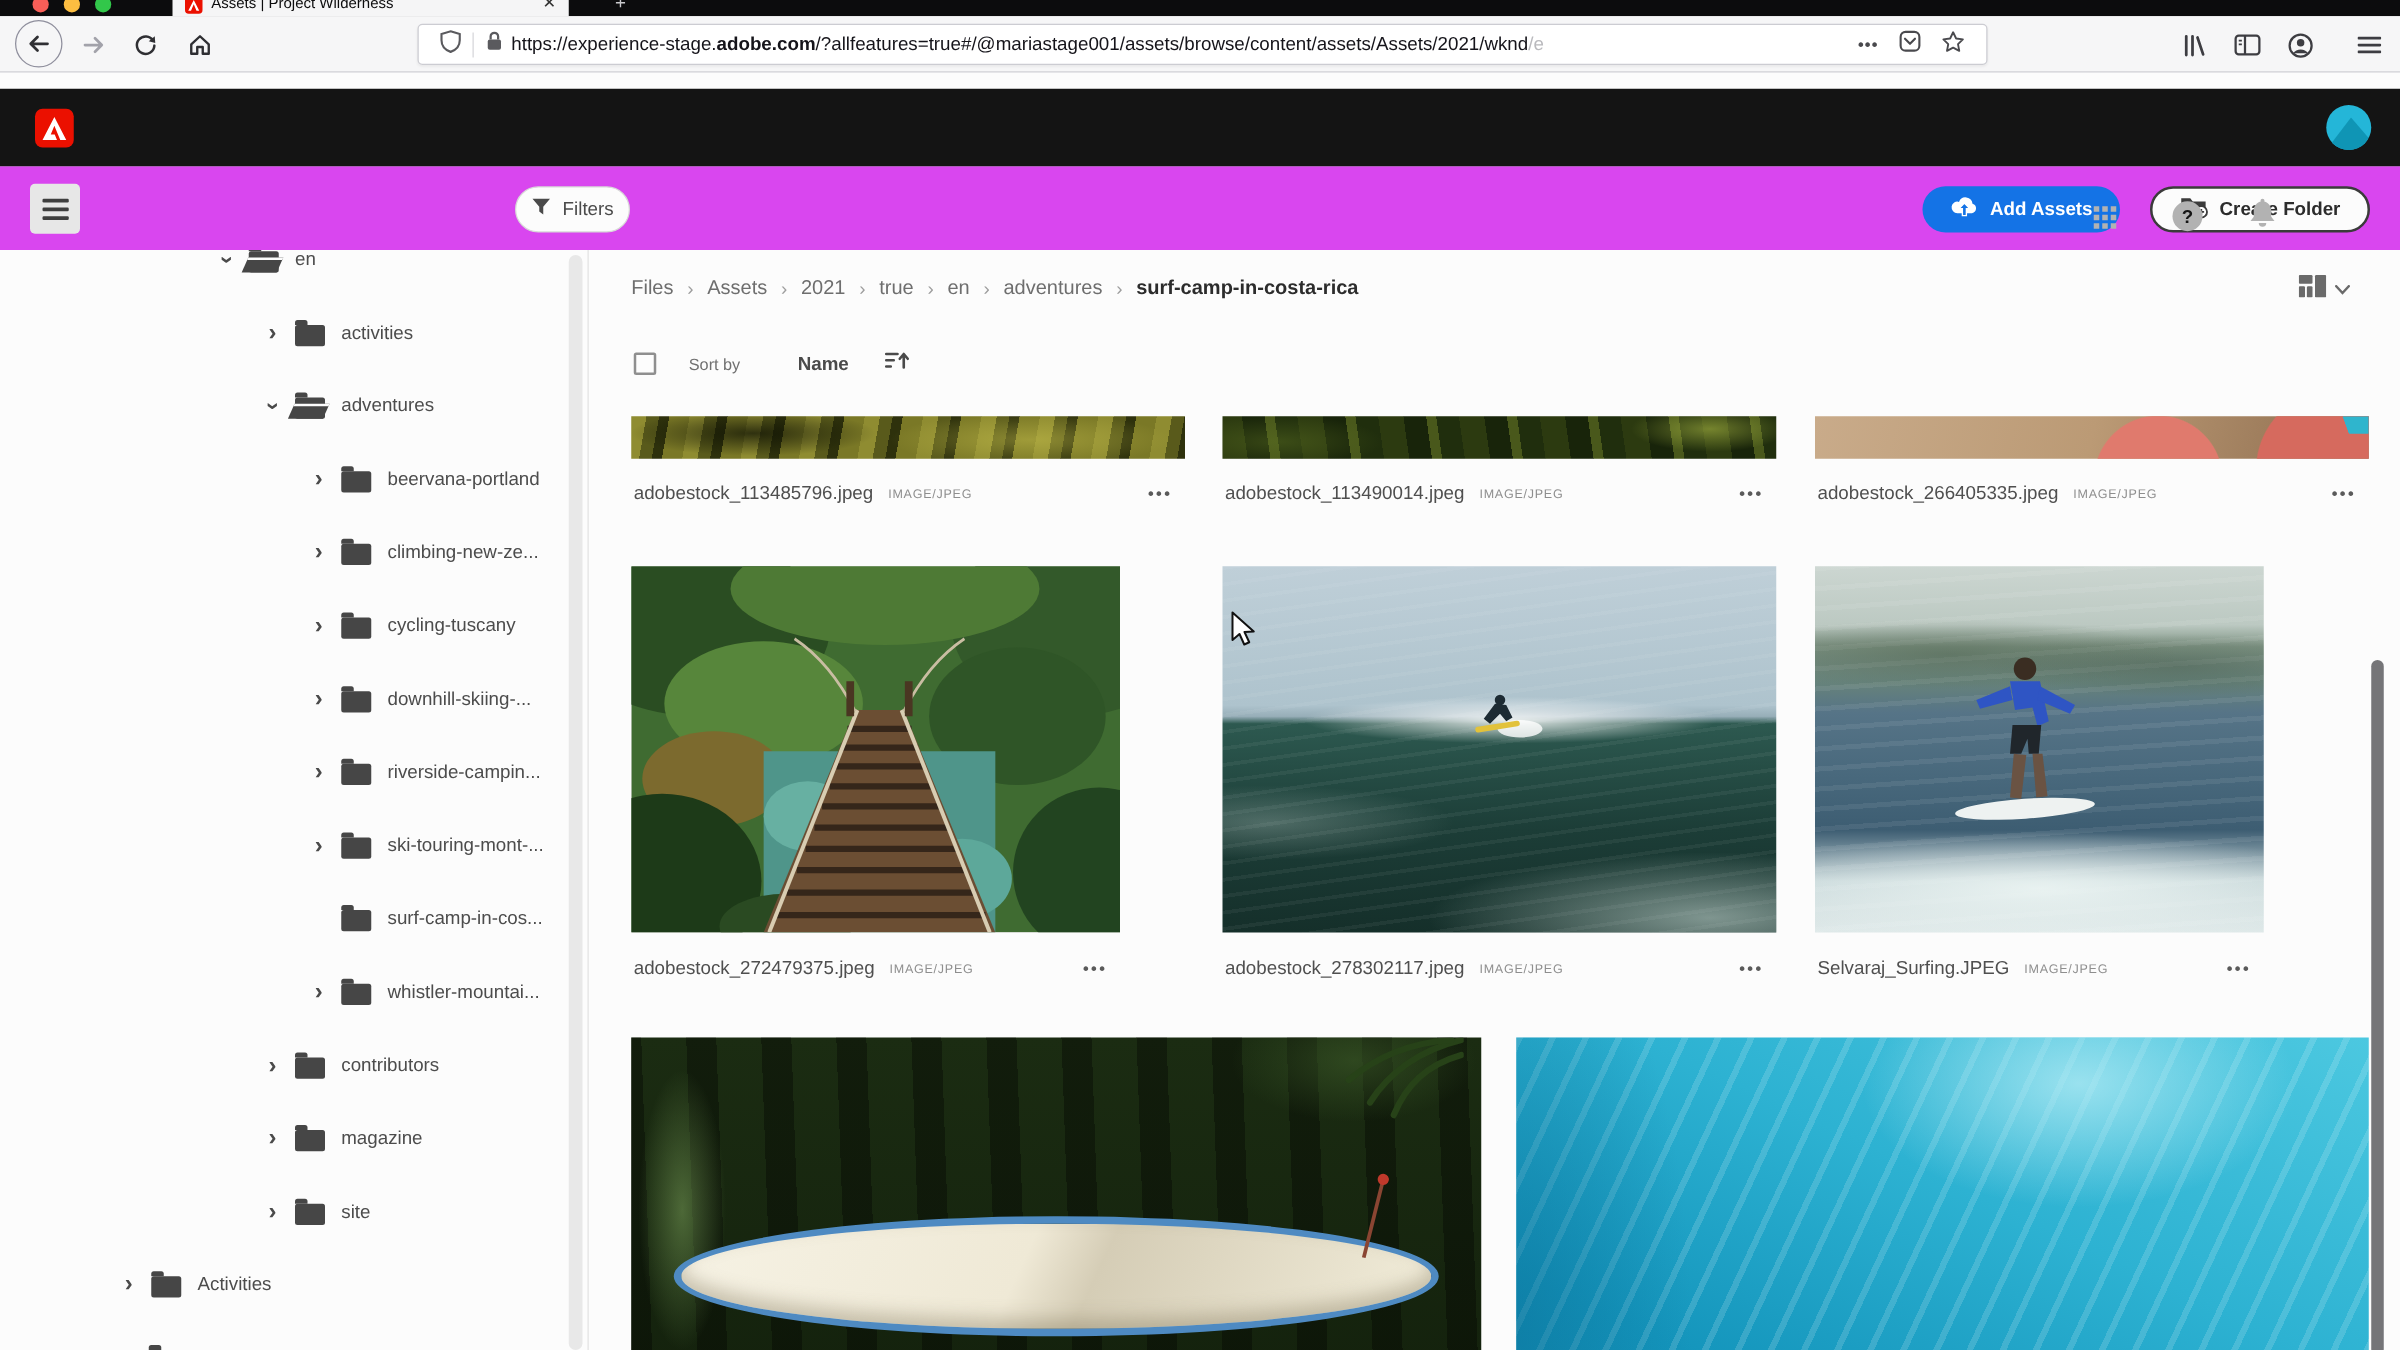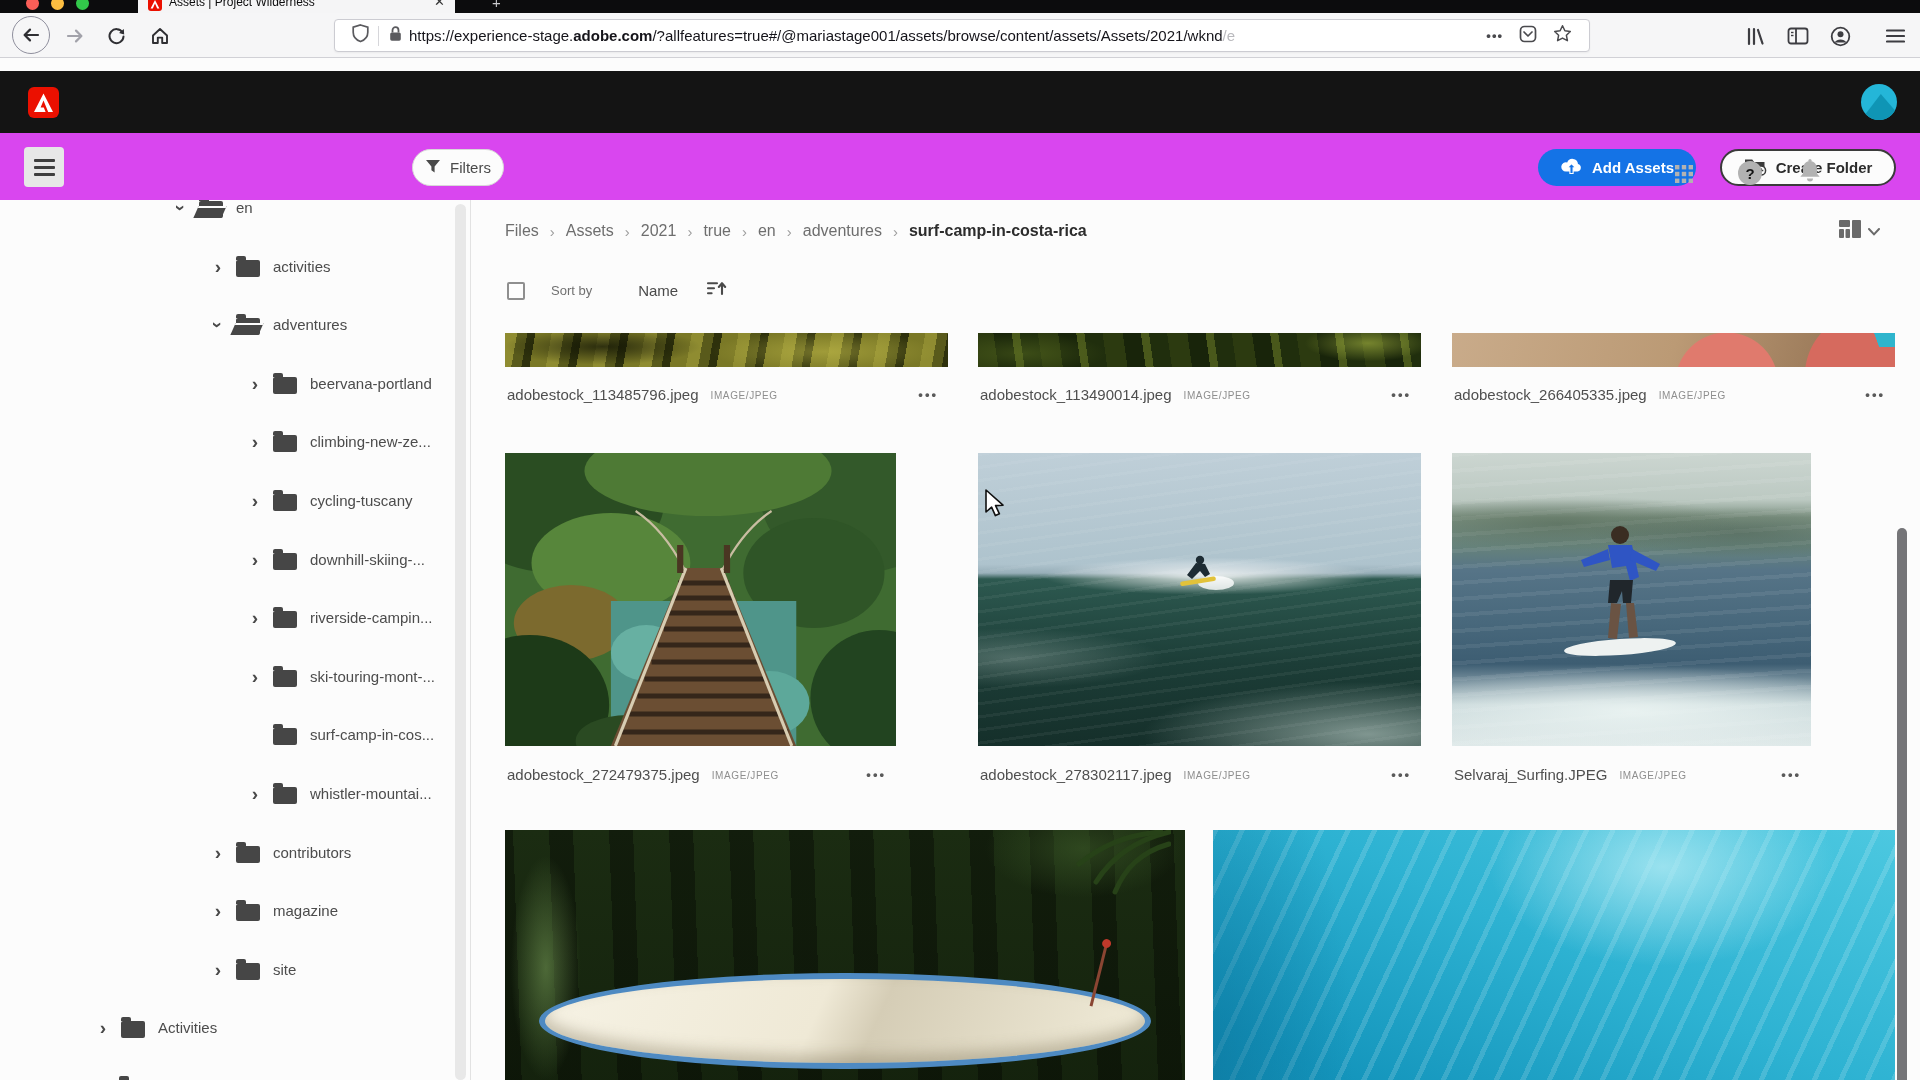--- a/index.html
+++ b/index.html
@@ -66,21 +66,21 @@
   .main{position:absolute;left:471px;top:200px;width:1449px;height:880px;background:#fcfcfc;overflow:hidden}
   .breadcrumb{position:absolute;left:34px;top:22px;display:flex;align-items:flex-end;font-size:16px;color:#6e6e6e}
   .bitem{cursor:default}
   .bsep{margin:0 11px;color:#9e9e9e;font-size:15px}
   .bsep::before{content:"\203A"}
   .bcurrent{font-weight:bold;color:#2c2c2c}
   .viewtoggle{position:absolute;left:1368px;top:20px;display:flex;align-items:center;gap:7px}
   .sortrow{position:absolute;left:36px;top:80px;display:flex;align-items:center}
   .checkbox{width:18px;height:18px;border:2px solid #8f8f8f;border-radius:2px;background:#fdfdfd}
   .sortbylab{margin-left:26px;font-size:13px;color:#707070}
-  .sortval{margin-left:46px;font-size:15px;font-weight:normal;color:#4a4a4a}
+  .sortval{margin-left:46px;font-size:15px;font-weight:bold;color:#4a4a4a}
   .sorticon{margin-left:28px}
 
   
   .card{position:absolute}
   .thumb{position:absolute;left:0;top:0;width:100%;overflow:hidden;background:#ddd}
   .cmeta{position:absolute;left:2px;right:0;display:flex;align-items:center;height:22px}
   .cname{font-size:15px;color:#4f4f4f;white-space:nowrap}
   .ctype{font-size:10px;color:#8e8e8e;letter-spacing:.6px;margin-left:12px;margin-top:2px}
   .cdots{margin-left:auto;margin-right:10px;color:#5a5a5a;font-size:13px;letter-spacing:2px;font-weight:bold}
   .cdots::before{content:"\2022\2022\2022"}

